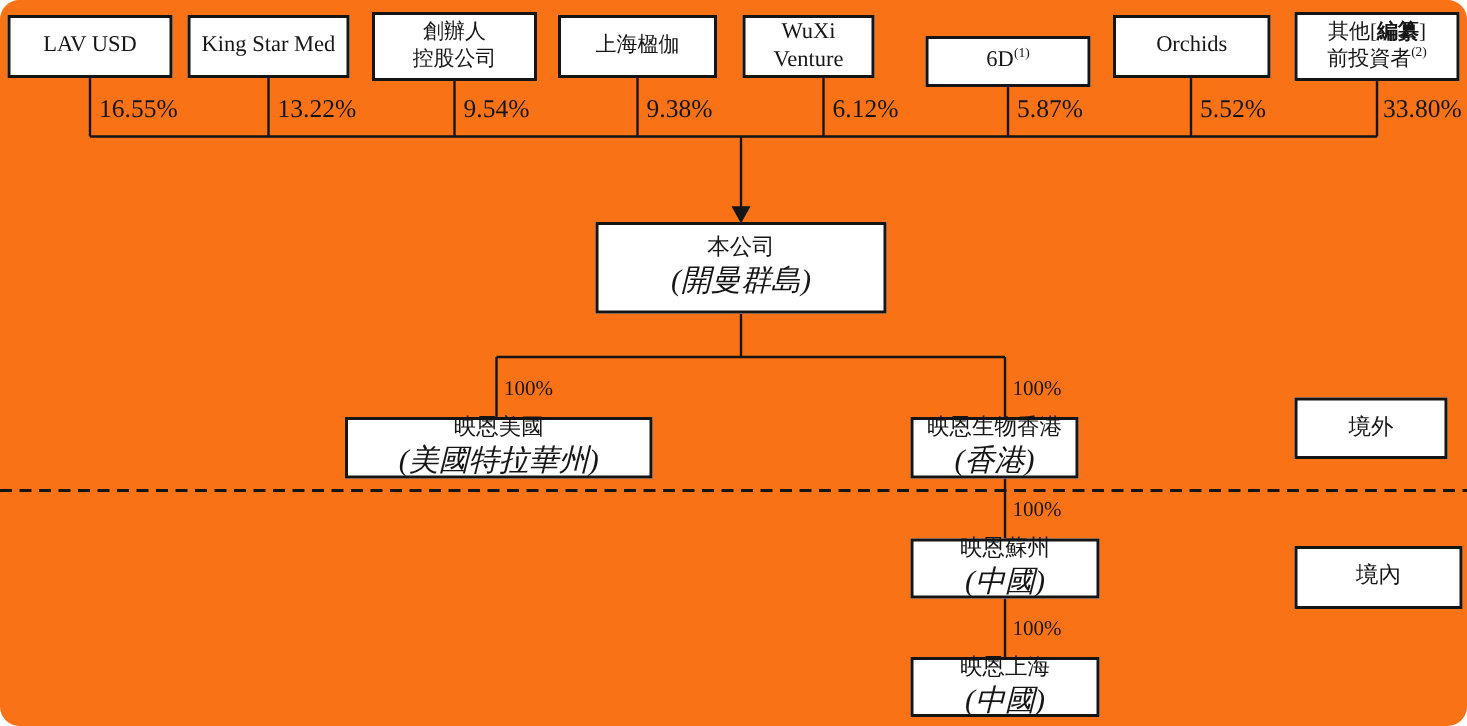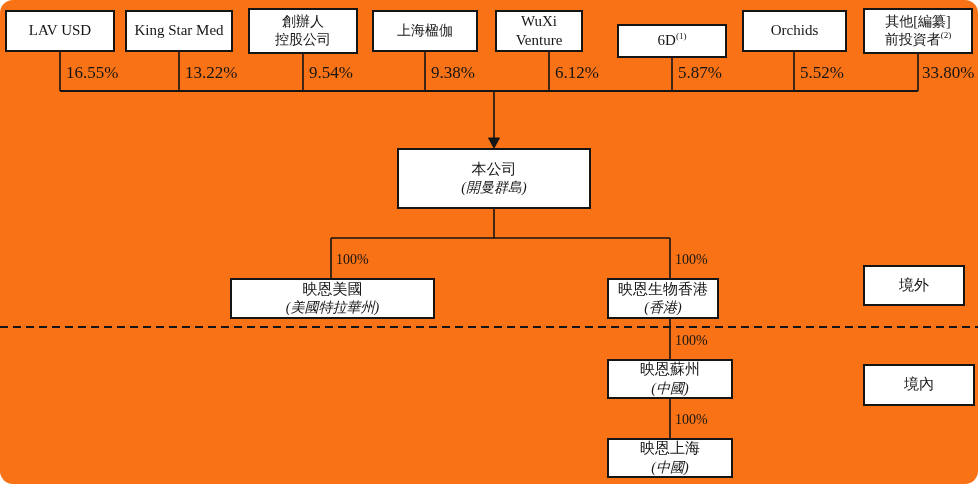--- a/index.html
+++ b/index.html
@@ -21,33 +21,33 @@
     background:#ffffff;
     display:flex;
     flex-direction:column;
     align-items:center;
     justify-content:center;
     text-align:center;
     line-height:1.28;
     font-size:15px;
   }
   .box.zh2{font-size:14px;}
-  .loc{font-style:italic;font-size:14px;}
+  .loc{font-style:italic;font-size:20px;}
   .pct{
     position:absolute;
     font-size:17px;
     white-space:nowrap;
   }
   .own{
     position:absolute;
     font-size:14px;
     white-space:nowrap;
   }
   sup.fn{font-size:9px;line-height:0;}
-  b.redacted{font-weight:normal;}
+  b.redacted{font-weight:bold;}
 </style>
 </head>
 <body>
 
 <div id="canvas">
 
   <svg id="lines" width="978" height="484">
 
     <line x1="60" y1="52" x2="60" y2="91" stroke-width="1.6"></line>
     <line x1="179" y1="52" x2="179" y2="91" stroke-width="1.6"></line>

